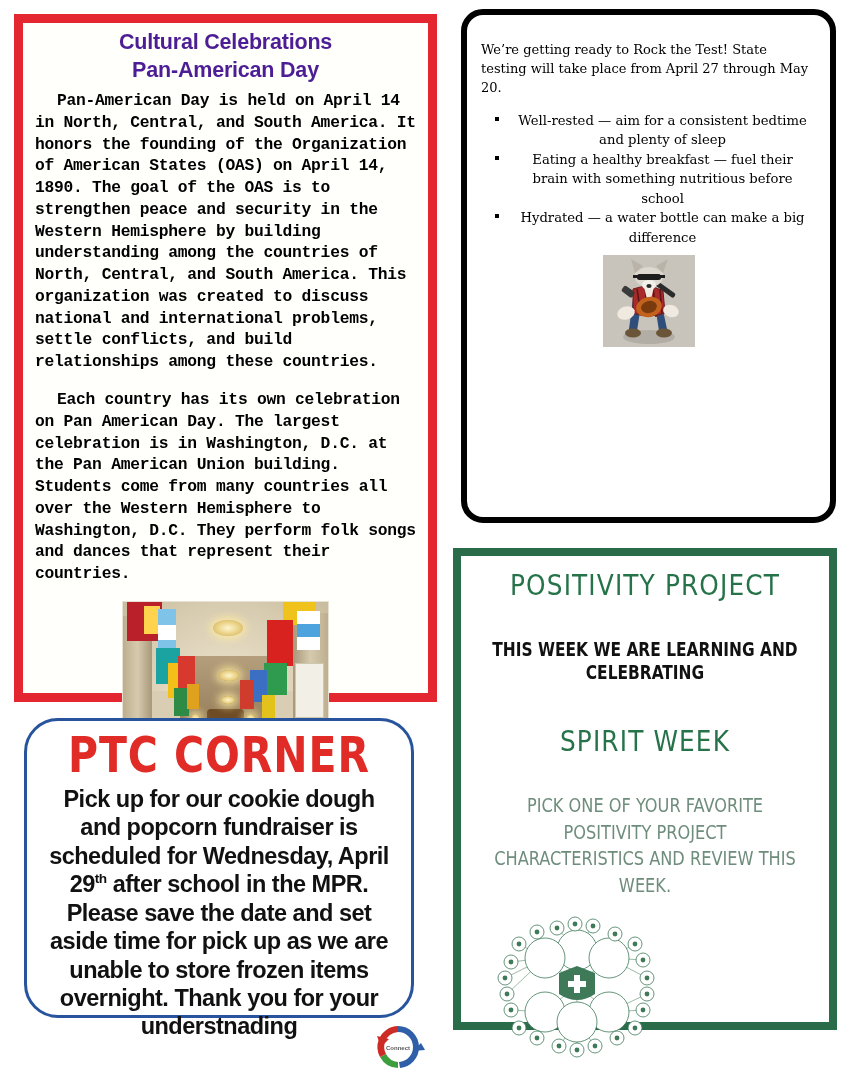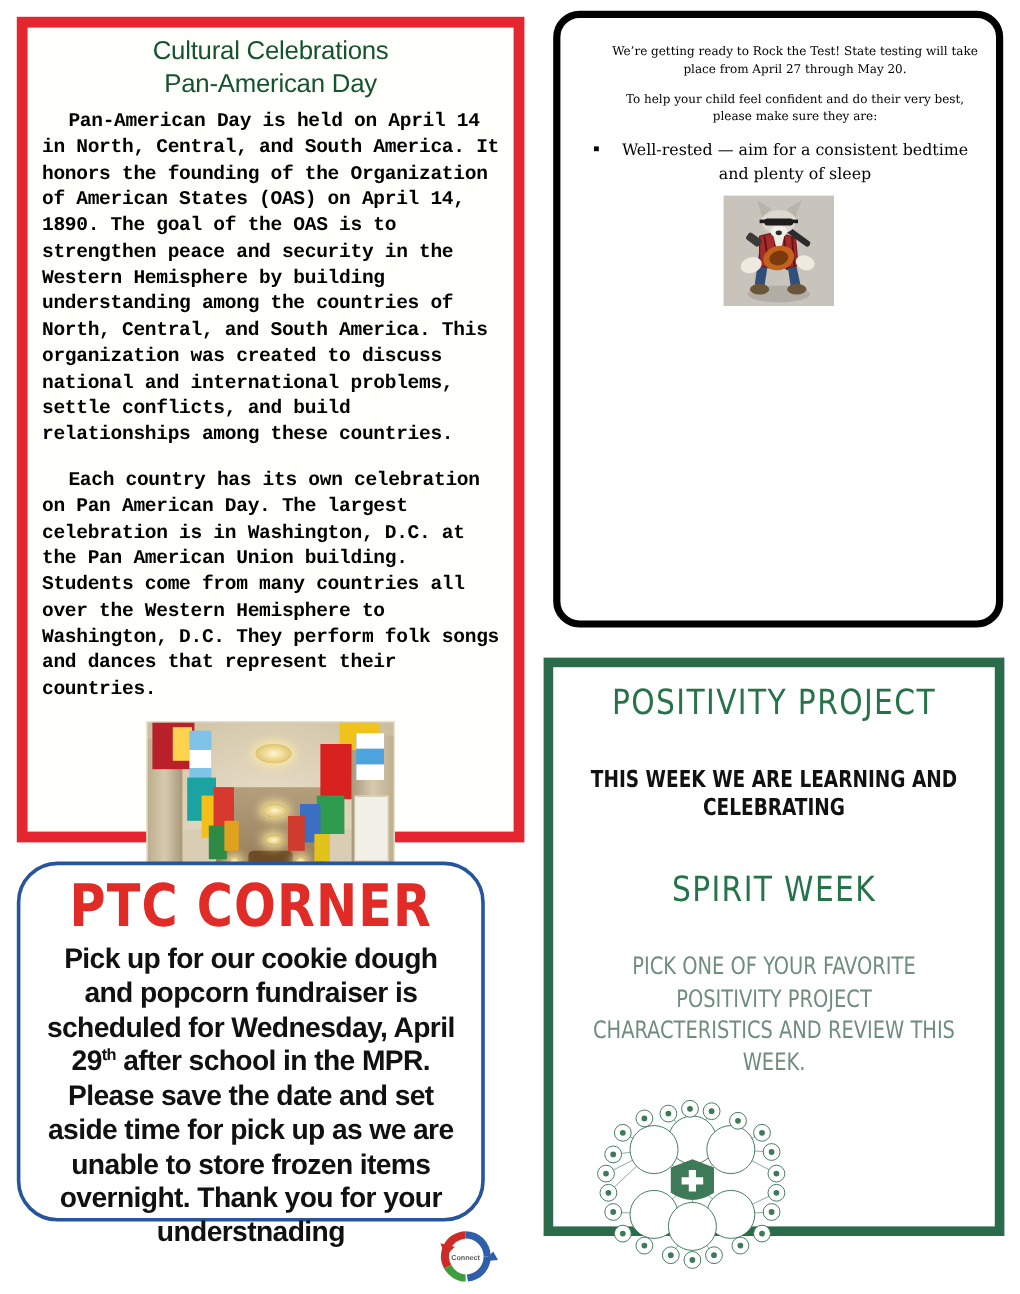--- a/index.html
+++ b/index.html
@@ -14,24 +14,24 @@
   
   #panel-cultural {
     position:absolute; left:14px; top:14px; width:423px; height:688px;
     border:9px solid #e3262f;
     box-sizing:border-box;
     background:#fffffc;
   }
   #panel-cultural .inner { padding:6px 12px 0 12px; }
   .cc-title {
     text-align:center;
-    font-weight:normal;
+    font-weight:bold;
     font-size:21.5px;
     line-height:1.28;
-    color:#14532d;
+    color:#4c1d95;
     letter-spacing:-0.2px;
   }
   .cc-para {
     font-weight:bold;
     font-size:16.3px;
     line-height:1.335;
     color:#000;
     text-indent:22px;
     margin-top:6px;
     letter-spacing:-0.25px;
@@ -83,25 +83,23 @@
   #panel-testing {
     position:absolute; left:461px; top:9px; width:375px; height:514px;
     border:6px solid #000;
     border-radius:22px;
     box-sizing:border-box;
     background:#fff;
   }
   #panel-testing .inner { padding:12px 14px 0 14px; }
   .tst-p {
     font-family:"DejaVu Serif", serif;
-    font-size:10px;
+    font-size:13px;
     line-height:1.48;
-    text-align:center;
     color:#000;
-    margin-left:28px;
   }
   .tst-list { list-style:none; margin:2px 0 0 0; padding:0; }
   .tst-list li {
     font-family:"DejaVu Serif", serif;
     font-size:13.2px;
     line-height:1.48;
     text-align:center;
     color:#000;
     position:relative;
     padding:0 6px 0 34px;
@@ -112,21 +110,21 @@
   }
   .tst-p.closing { margin-top:1px; }
 
   
   .wolf-wrap { width:92px; height:92px; margin:8px auto 0 auto; position:relative; }
   .wolf-bg { position:absolute; inset:0; background:#c9c4bb; }
   .wolf-svg { position:absolute; inset:0; }
 
   
   #panel-ptc {
-    position:absolute; left:14px; top:718px; width:390px; height:300px;
+    position:absolute; left:24px; top:718px; width:390px; height:300px;
     border:3.5px solid #27549c;
     border-radius:34px;
     box-sizing:border-box;
     background:#fff;
   }
   #panel-ptc .inner { padding:10px 16px 0 16px; position:relative; }
   .ptc-title {
     text-align:center;
     color:#e02b26;
     font-family:"DejaVu Sans Condensed","Liberation Sans Narrow","Liberation Sans", sans-serif;
@@ -256,24 +254,25 @@
       <div class="fl" style="right:26%;top:52%;width:6%;height:13%;background:#e3c21c;"></div>
     </div>
 
   </div>
 </section>
 
 <section id="panel-testing">
   <div class="inner">
 
     <p class="tst-p">We’re getting ready to Rock the Test!  State testing will take place from April 27 through May 20.</p>
-    <p class="tst-p">To help your child feel confident and do their very best, please make sure they are:</p>
 
     <ul class="tst-list">
       <li><span class="bul"></span><span>Well-rested — aim for a consistent bedtime and plenty of sleep</span></li>
+      <li><span class="bul"></span><span>Eating a healthy breakfast — fuel their brain with something nutritious before school</span></li>
+      <li><span class="bul"></span><span>Hydrated — a water bottle can make a big difference</span></li>
     </ul>
 
 
     <div class="wolf-wrap">
       <div class="wolf-bg"></div>
       <svg class="wolf-svg" viewBox="0 0 92 92">
         <ellipse cx="46" cy="82" rx="26" ry="7" fill="#b3aea5"></ellipse>
         <path d="M30 44 L26 74 L34 76 L38 50 Z" fill="#2f4f7a"></path>
         <path d="M52 50 L56 76 L64 74 L58 46 Z" fill="#2f4f7a"></path>
         <ellipse cx="30" cy="78" rx="8" ry="4.5" fill="#6b5538"></ellipse>

